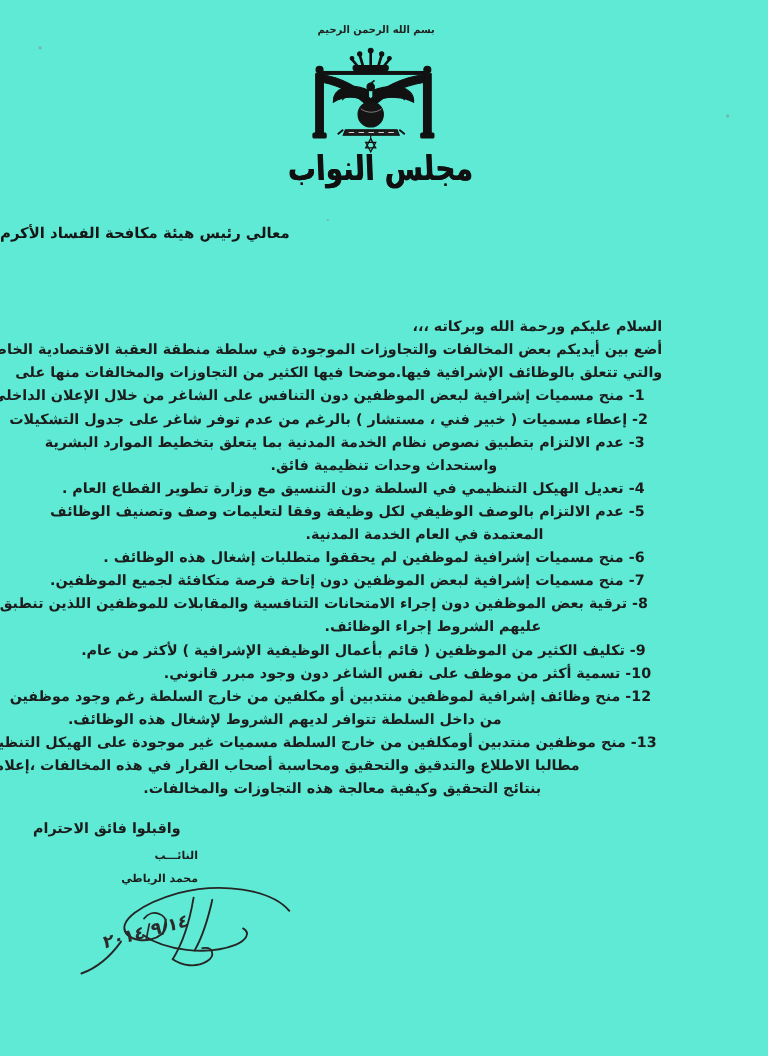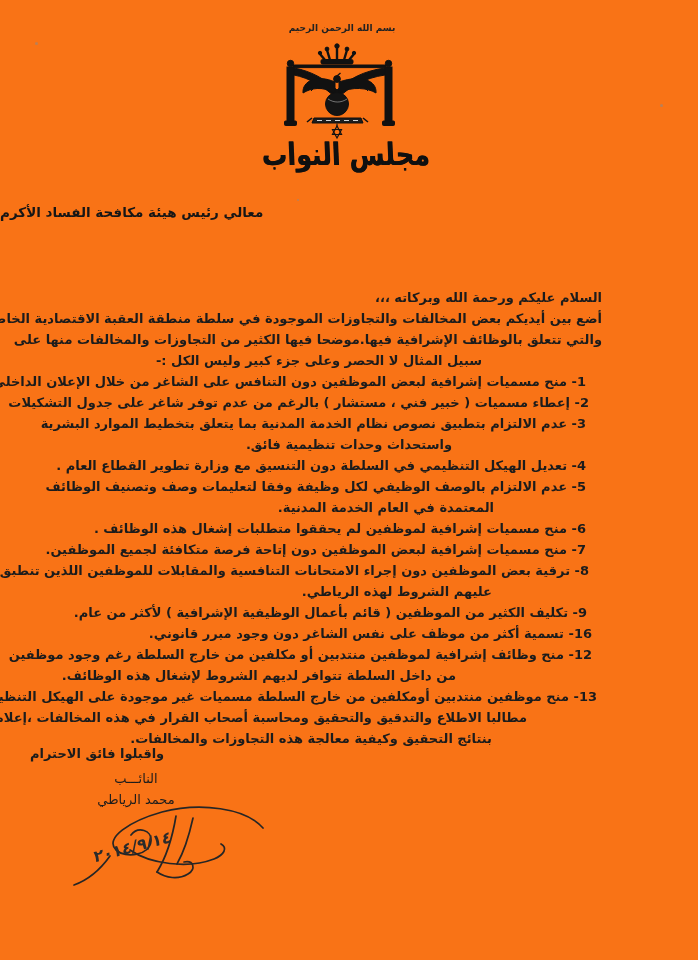--- a/index.html
+++ b/index.html
@@ -1,20 +1,20 @@
 <!DOCTYPE html>
 <html lang="ar"><head>
 <meta charset="utf-8">
 <style>
   html,body{margin:0;padding:0;}
   body{
     width:698px;height:960px;background:#ffffff;overflow:hidden;position:relative;
     font-family:"DejaVu Sans",sans-serif;color:#1b1b1b;
   }
-  .page{position:absolute;inset:0;background:#f97316;}
+  .page{position:absolute;inset:0;background:#5eead4;}
   
   .basmala{
     position:absolute;top:23px;left:0;right:14px;text-align:center;
     font-size:9px;font-weight:bold;color:#222;letter-spacing:-0.5px;
     transform:scaleY(1.05);
   }
   .emblem{position:absolute;left:281px;top:40px;width:117px;height:100px;}
   .council{
     position:absolute;top:136px;left:0;right:8px;text-align:center;direction:rtl;
   }
@@ -31,22 +31,22 @@
   .body-block{
     position:absolute;top:243px;left:30px;right:96px;direction:rtl;text-align:right;
     font-size:13px;font-weight:bold;color:#1c1c1c;margin-top:44px;
   }
   .ln{height:21px;line-height:21px;white-space:nowrap;}
   .closing{
     position:absolute;top:746px;left:30px;right:96px;direction:rtl;text-align:left;
     font-size:13px;font-weight:bold;white-space:nowrap;padding-right:161px;box-sizing:border-box;
   }
   .sig-block{
-    position:absolute;left:92px;top:768px;width:88px;text-align:center;direction:rtl;
-    font-size:13px;font-weight:normal;color:#1c1c1c;
+    position:absolute;left:92px;top:768px;width:88px;direction:rtl;
+    font-size:10px;font-weight:bold;color:#1c1c1c;
   }
   .sig-block .t{height:21px;line-height:21px;}
   .sig-scribble{position:absolute;left:58px;top:800px;width:215px;height:92px;}
   .hand-date{
     position:absolute;left:56px;top:858px;width:160px;direction:rtl;text-align:center;
     font-size:16px;font-weight:bold;color:#2b2b2b;letter-spacing:4px;white-space:nowrap;
     transform:rotate(-15deg) skewX(-10deg);transform-origin:left bottom;
   }
   .speck{position:absolute;background:#8a8a8a;border-radius:50%;opacity:.55;}
 </style>
@@ -103,34 +103,33 @@
   <div class="council">
     <span class="cal">مجلس النواب</span>
   </div>
 
   <div class="addressee">معالي رئيس هيئة مكافحة الفساد الأكرم</div>
 
   <div class="body-block">
     <div class="ln">السلام عليكم ورحمة الله وبركاته ،،،</div>
     <div class="ln">أضع بين أيديكم بعض المخالفات والتجاوزات الموجودة في سلطة منطقة العقبة الاقتصادية الخاصة</div>
     <div class="ln">والتي تتعلق بالوظائف الإشرافية فيها.موضحا فيها الكثير من التجاوزات والمخالفات منها على</div>
-    <div class="ln" style="padding-right:120px">سبيل المثال لا الحصر وعلى جزء كبير وليس الكل :-</div>
     <div class="ln" style="padding-right:16px">1- منح مسميات إشرافية لبعض الموظفين دون التنافس على الشاغر من خلال الإعلان الداخلي</div>
     <div class="ln" style="padding-right:13px">2- إعطاء مسميات ( خبير فني ، مستشار ) بالرغم من عدم توفر شاغر على جدول التشكيلات</div>
     <div class="ln" style="padding-right:16px">3- عدم الالتزام بتطبيق نصوص نظام الخدمة المدنية بما يتعلق بتخطيط الموارد البشرية</div>
     <div class="ln" style="padding-right:150px">واستحداث وحدات تنظيمية فائق.</div>
     <div class="ln" style="padding-right:16px">4- تعديل الهيكل التنظيمي في السلطة دون التنسيق مع وزارة تطوير القطاع العام .</div>
     <div class="ln" style="padding-right:16px">5- عدم الالتزام بالوصف الوظيفي لكل وظيفة وفقا لتعليمات وصف وتصنيف الوظائف</div>
     <div class="ln" style="padding-right:108px">المعتمدة في العام الخدمة المدنية.</div>
     <div class="ln" style="padding-right:16px">6- منح مسميات إشرافية لموظفين لم يحققوا متطلبات إشغال هذه الوظائف .</div>
     <div class="ln" style="padding-right:16px">7- منح مسميات إشرافية لبعض الموظفين دون إتاحة فرصة متكافئة لجميع الموظفين.</div>
     <div class="ln" style="padding-right:13px">8- ترقية بعض الموظفين دون إجراء الامتحانات التنافسية والمقابلات للموظفين اللذين تنطبق</div>
-    <div class="ln" style="padding-right:110px">عليهم الشروط لهذه الرياطي.</div>
+    <div class="ln" style="padding-right:110px">عليهم الشروط إجراء الوظائف.</div>
     <div class="ln" style="padding-right:15px">9- تكليف الكثير من الموظفين ( قائم بأعمال الوظيفية الإشرافية ) لأكثر من عام.</div>
-    <div class="ln" style="padding-right:10px">16- تسمية أكثر من موظف على نفس الشاغر دون وجود مبرر قانوني.</div>
+    <div class="ln" style="padding-right:10px">10- تسمية أكثر من موظف على نفس الشاغر دون وجود مبرر قانوني.</div>
     <div class="ln" style="padding-right:10px">12- منح وظائف إشرافية لموظفين منتدبين أو مكلفين من خارج السلطة رغم وجود موظفين</div>
     <div class="ln" style="padding-right:146px">من داخل السلطة تتوافر لديهم الشروط لإشغال هذه الوظائف.</div>
     <div class="ln" style="padding-right:5px">13- منح موظفين منتدبين أومكلفين من خارج السلطة مسميات غير موجودة على الهيكل التنظيمي</div>
     <div class="ln" style="padding-right:75px">مطالبا الاطلاع والتدقيق والتحقيق ومحاسبة أصحاب القرار في هذه المخالفات ،إعلامنا</div>
     <div class="ln" style="padding-right:110px">بنتائج التحقيق وكيفية معالجة هذه التجاوزات والمخالفات.</div>
   </div>
 
   <div class="closing">واقبلوا فائق الاحترام</div>
 
   <div class="sig-block">

